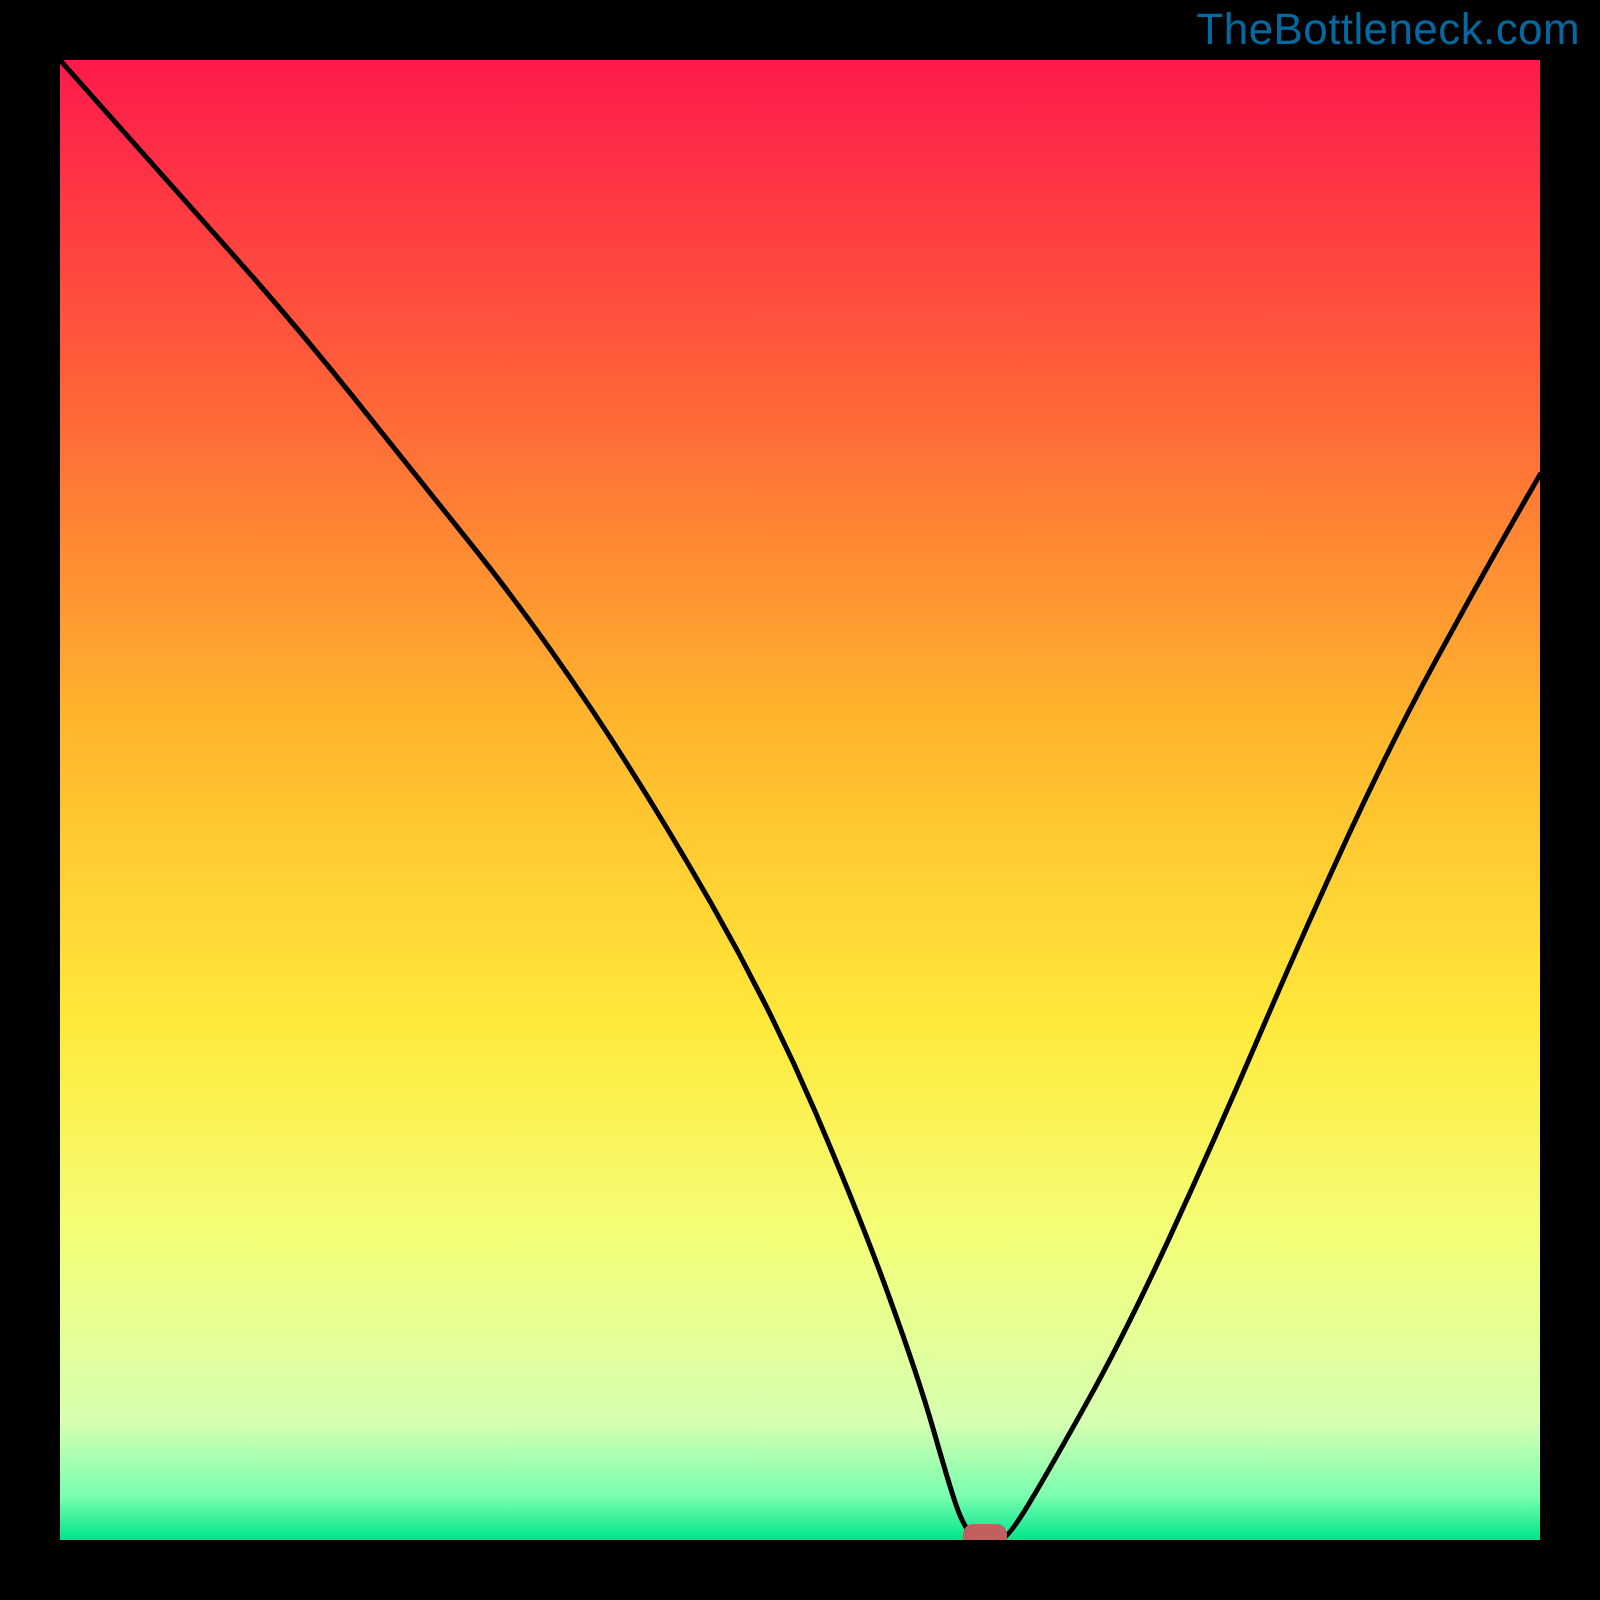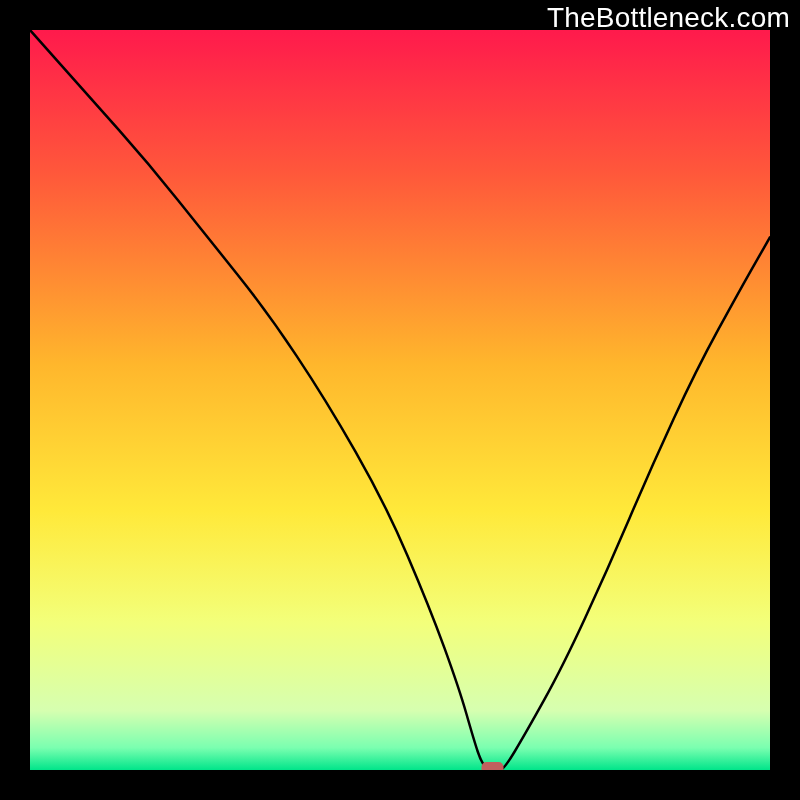--- a/index.html
+++ b/index.html
@@ -13,22 +13,22 @@
   .frame {
     position: relative;
     width: 800px;
     height: 800px;
     background: #000;
   }
   .watermark {
     position: absolute;
     top: 2px;
     right: 10px;
-    color: #ffffff;
-    font-size: 28px;
+    color: #0369a1;
+    font-size: 22px;
     font-weight: 500;
     letter-spacing: 0.2px;
     z-index: 5;
   }
   .plot-wrap {
     position: absolute;
     left: 30px;
     top: 30px;
     width: 740px;
     height: 740px;

